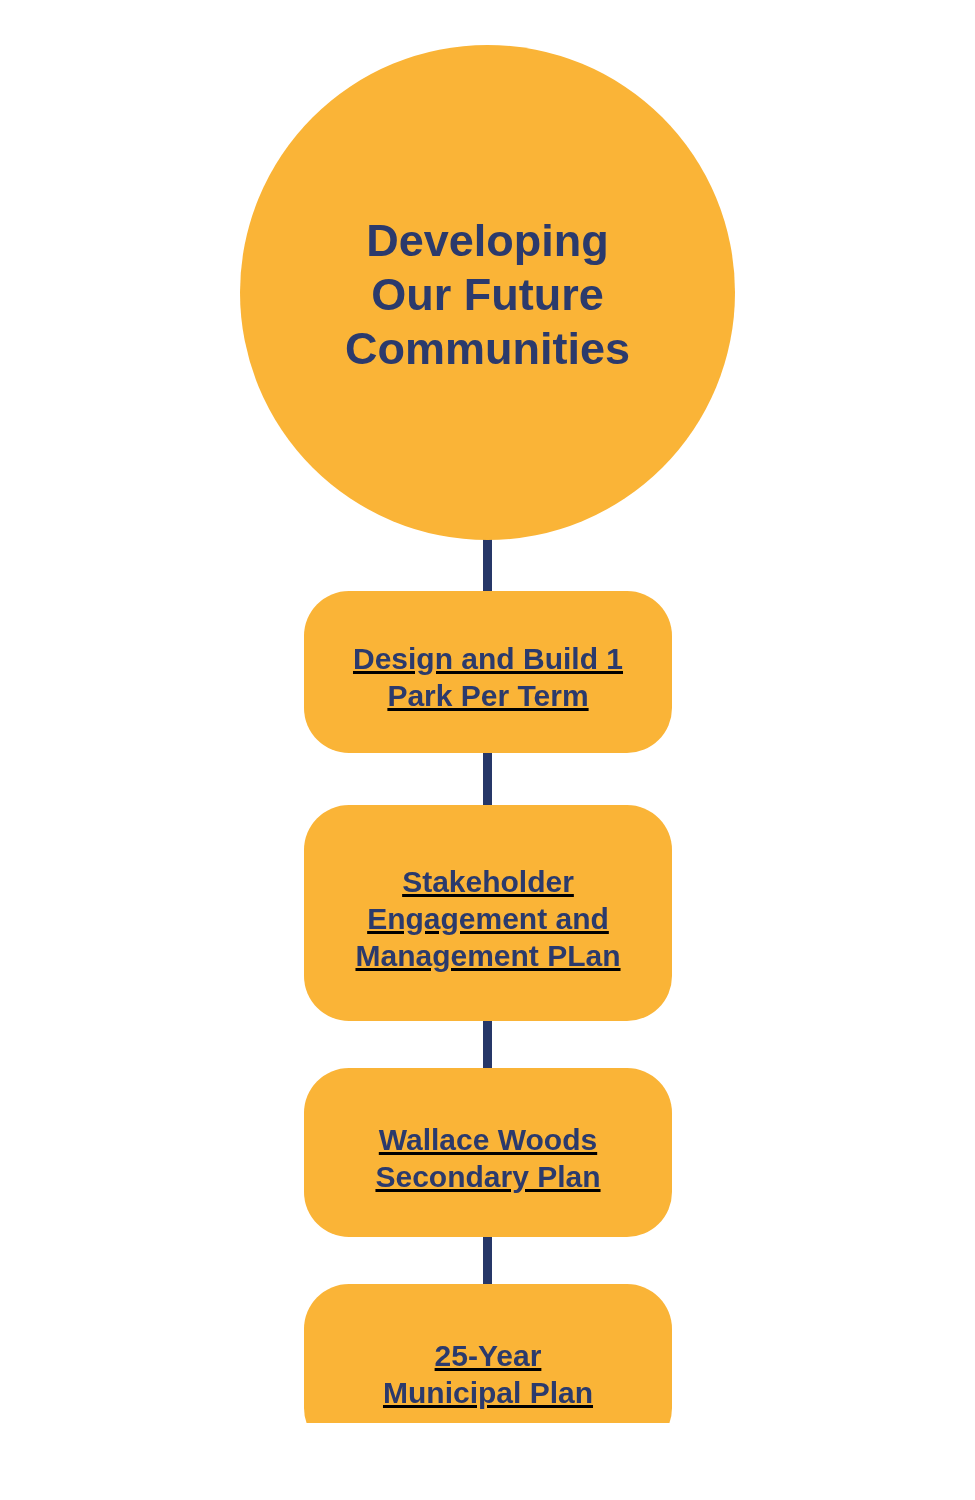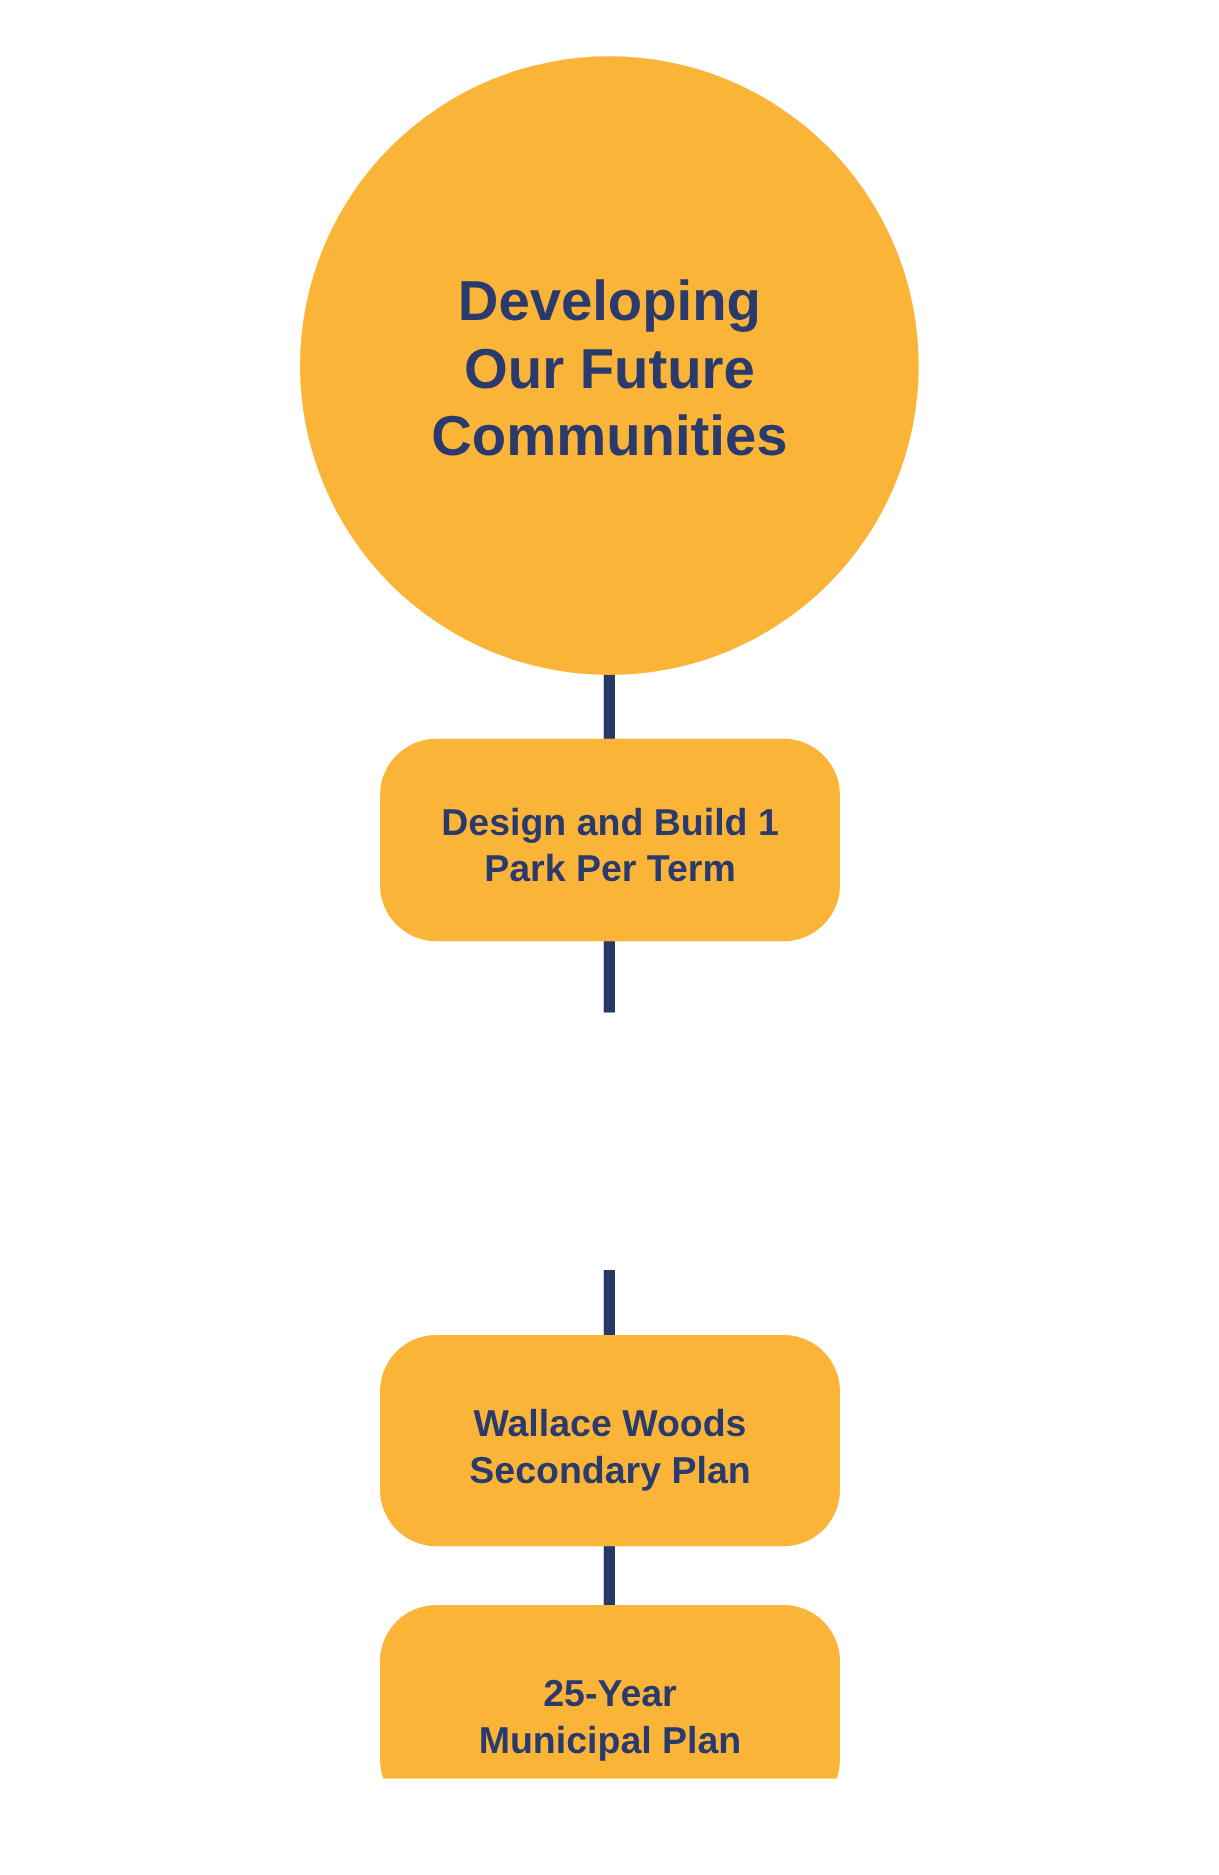--- a/index.html
+++ b/index.html
@@ -48,20 +48,21 @@
   .flow-box {
     position: absolute;
     left: 304px;
     width: 368px;
     border-radius: 45px;
     background: var(--node-fill);
     display: flex;
     align-items: center;
     justify-content: center;
     z-index: 1;
+    text-decoration: underline;
   }
   .flow-box .node-label {
     font-size: 30px;
     line-height: 37px;
     padding-top: 10px;
   }
   .box-1 { top: 591px; height: 162px; }
   .box-2 { top: 805px; height: 216px; }
   .box-3 { top: 1068px; height: 169px; align-items: center; }
   .box-4 { top: 1284px; height: 169px; }
@@ -91,20 +92,25 @@
   <div class="connector conn-1"></div>
   <div class="connector conn-2"></div>
   <div class="connector conn-3"></div>
   <div class="connector conn-4"></div>
 
   <div class="flow-box box-1">
     <div class="node-label">Design and Build 1
 Park Per Term</div>
   </div>
 
+  <div class="flow-box box-2">
+    <div class="node-label">Stakeholder
+Engagement and
+Management PLan</div>
+  </div>
 
   <div class="flow-box box-3">
     <div class="node-label">Wallace Woods
 Secondary Plan</div>
   </div>
 
   <div class="flow-box box-4">
     <div class="node-label">25-Year
 Municipal Plan</div>
   </div>

